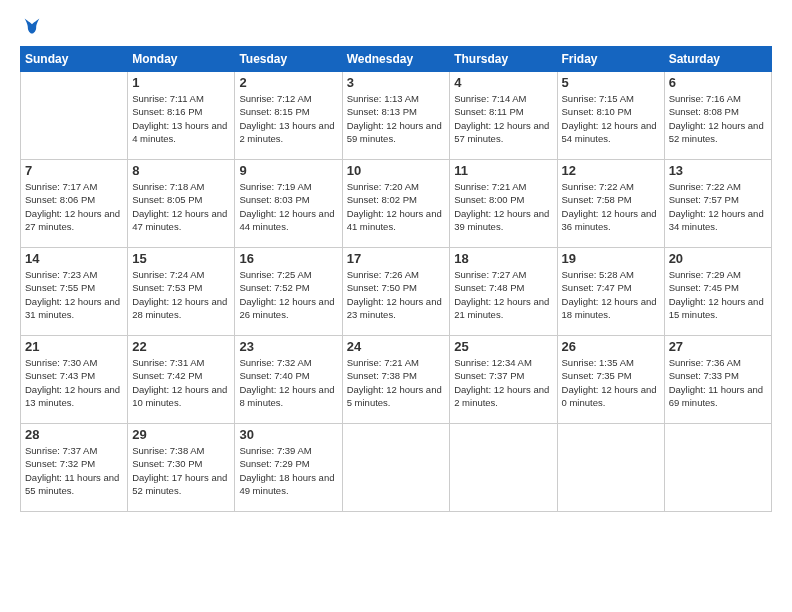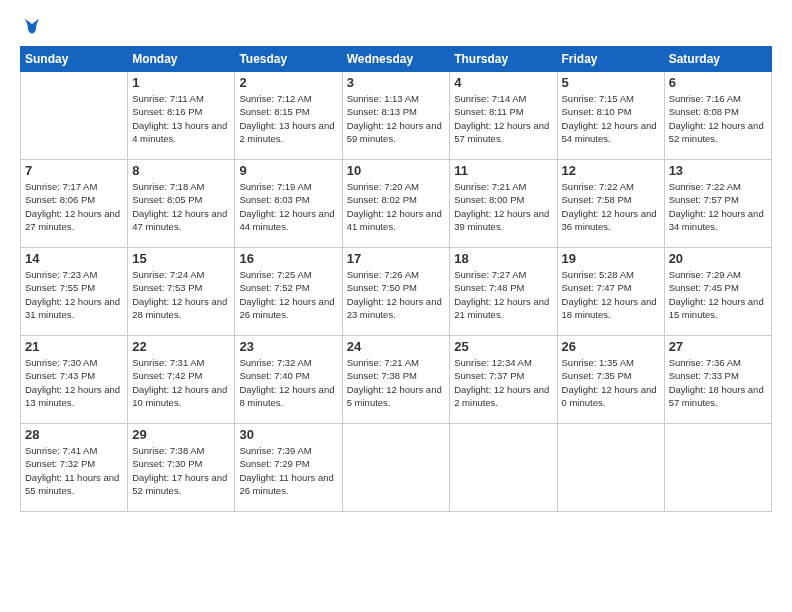--- a/index.html
+++ b/index.html
@@ -232,35 +232,35 @@
           <td>
             <span class="day-number">25</span>
             <div class="cell-content"><span>Sunrise: 12:34 AM</span><br><span>Sunset: 7:37 PM</span><br><span>Daylight: 12 hours and 2 minutes.</span></div>
           </td>
           <td>
             <span class="day-number">26</span>
             <div class="cell-content"><span>Sunrise: 1:35 AM</span><br><span>Sunset: 7:35 PM</span><br><span>Daylight: 12 hours and 0 minutes.</span></div>
           </td>
           <td>
             <span class="day-number">27</span>
-            <div class="cell-content"><span>Sunrise: 7:36 AM</span><br><span>Sunset: 7:33 PM</span><br><span>Daylight: 18 hours and 57 minutes.</span></div>
+            <div class="cell-content"><span>Sunrise: 7:36 AM</span><br><span>Sunset: 7:33 PM</span><br><span>Daylight: 11 hours and 69 minutes.</span></div>
           </td>
         </tr>
         <tr>
           <td>
             <span class="day-number">28</span>
-            <div class="cell-content"><span>Sunrise: 7:41 AM</span><br><span>Sunset: 7:32 PM</span><br><span>Daylight: 11 hours and 55 minutes.</span></div>
+            <div class="cell-content"><span>Sunrise: 7:37 AM</span><br><span>Sunset: 7:32 PM</span><br><span>Daylight: 11 hours and 55 minutes.</span></div>
           </td>
           <td>
             <span class="day-number">29</span>
             <div class="cell-content"><span>Sunrise: 7:38 AM</span><br><span>Sunset: 7:30 PM</span><br><span>Daylight: 17 hours and 52 minutes.</span></div>
           </td>
           <td>
             <span class="day-number">30</span>
-            <div class="cell-content"><span>Sunrise: 7:39 AM</span><br><span>Sunset: 7:29 PM</span><br><span>Daylight: 11 hours and 26 minutes.</span></div>
+            <div class="cell-content"><span>Sunrise: 7:39 AM</span><br><span>Sunset: 7:29 PM</span><br><span>Daylight: 18 hours and 49 minutes.</span></div>
           </td>
           <td class="empty-cell"></td>
           <td class="empty-cell"></td>
           <td class="empty-cell"></td>
           <td class="empty-cell"></td>
         </tr>
       </tbody>
   </table>
 </div>
 

